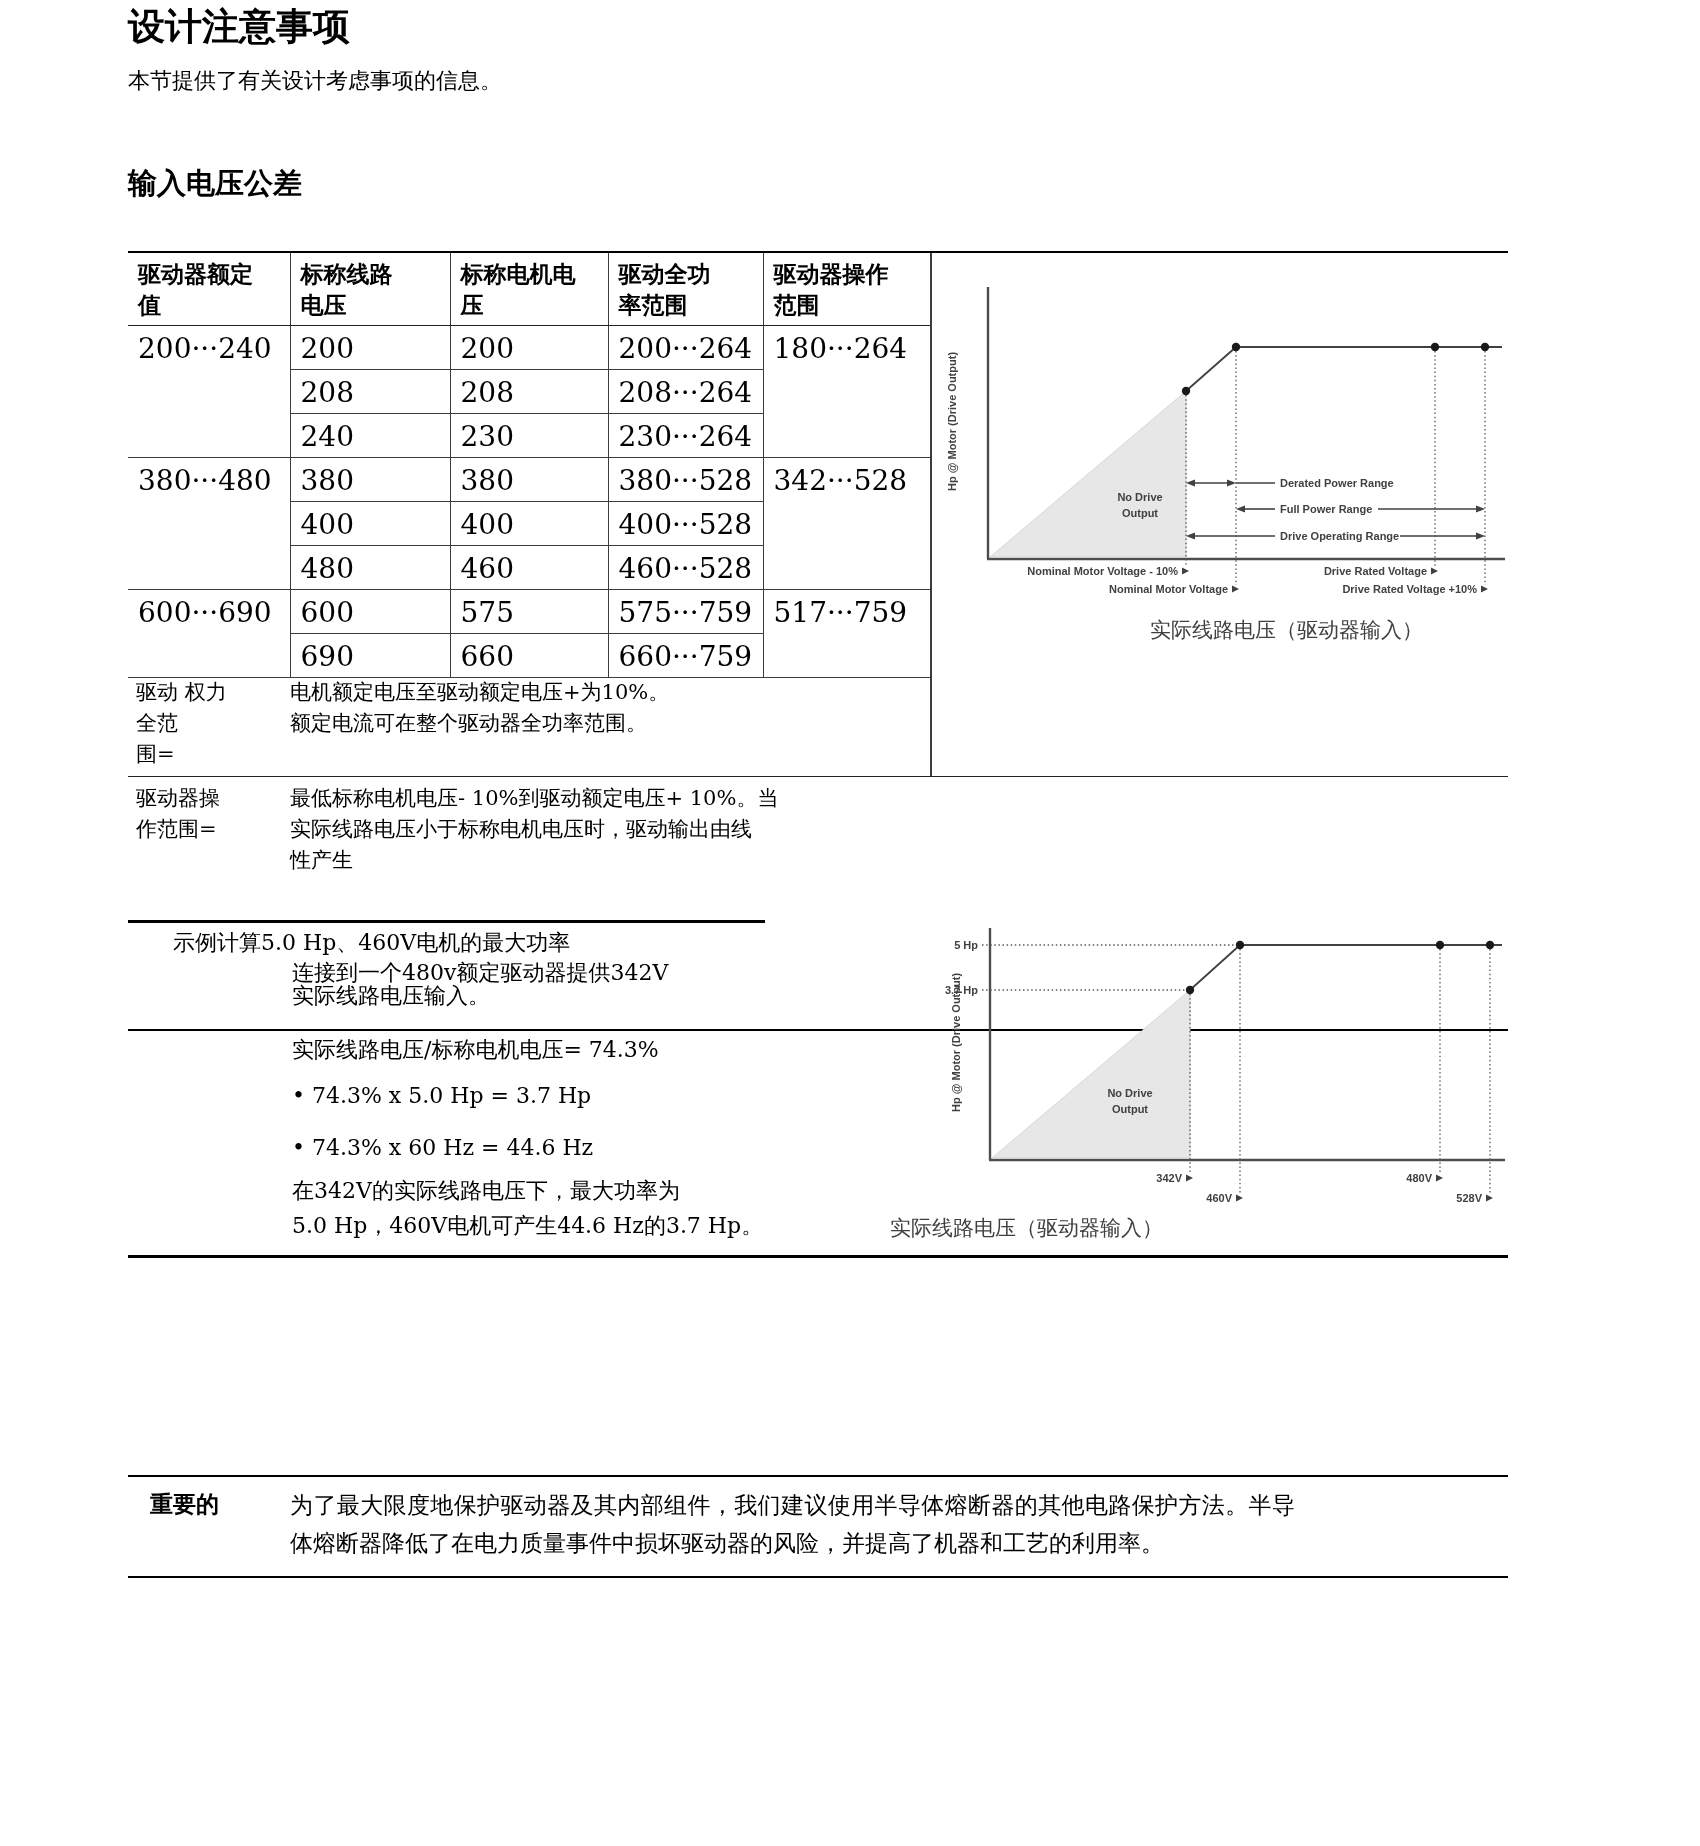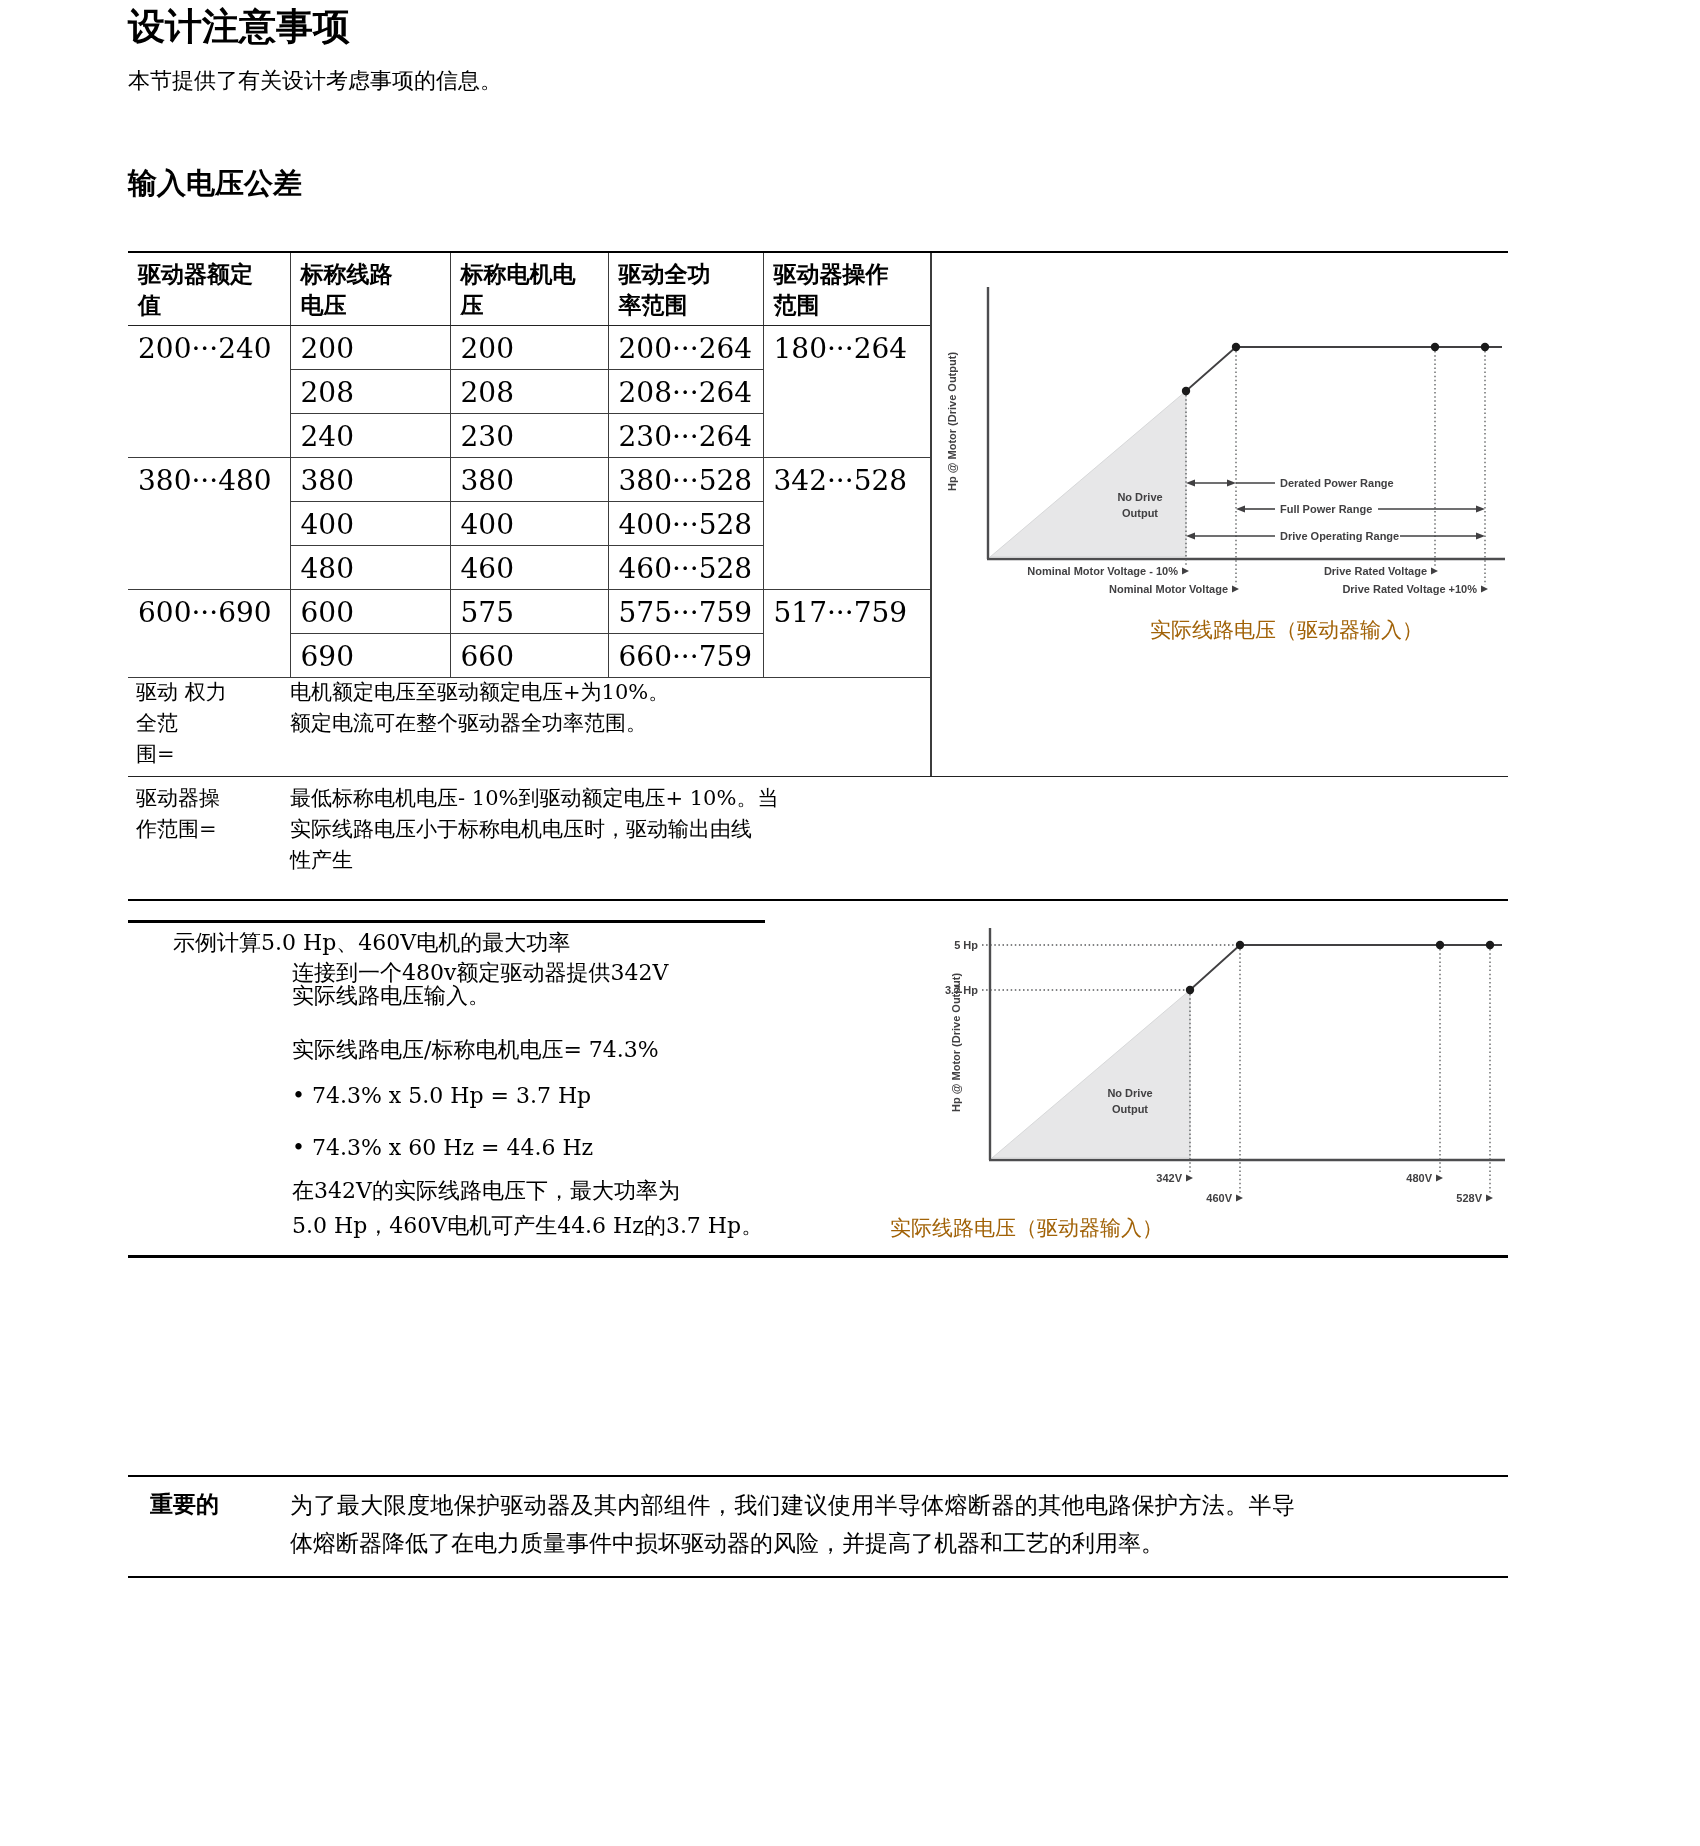--- a/index.html
+++ b/index.html
@@ -4,36 +4,36 @@
 <style>
   html,body{margin:0;padding:0;background:#ffffff;}
   .page{position:relative;width:1700px;height:1846px;background:#fff;
         font-family:"DejaVu Serif","Liberation Serif",serif;color:#000;overflow:hidden;}
   .pre{white-space:pre-line;}
   h1.title{position:absolute;left:128px;top:2px;margin:0;font-size:37px;font-weight:bold;}
   .intro{position:absolute;left:128px;top:66px;font-size:22px;}
   h2.sect{position:absolute;left:128px;top:164px;margin:0;font-size:29px;font-weight:bold;}
 
   
-  .w1{position:absolute;left:128px;top:251px;width:1380px;height:650px;
+  .w1{position:absolute;left:128px;top:251px;width:1380px;height:780px;
       border-top:2px solid #000;border-bottom:2px solid #000;box-sizing:border-box;}
   table.vt{position:absolute;left:0;top:0;width:802px;border-collapse:collapse;table-layout:fixed;}
   .vt th,.vt td{border-left:1px solid #3c3c3c;border-bottom:1px solid #3c3c3c;
       padding:6px 4px 4px 10px;text-align:left;vertical-align:top;font-weight:normal;}
   .vt th{font-size:23px;font-weight:bold;height:58px;border-bottom:1.6px solid #222;}
   .vt td{font-size:28px;height:32px;}
   .vt .c1{border-left:none;}
   .vt .c5{border-right:none;}
   .note{position:absolute;left:0;display:flex;font-size:21px;line-height:31px;}
   .note .term{width:162px;flex:0 0 162px;padding-left:8px;box-sizing:border-box;}
   .note .def{flex:1;}
   .n2{border-top:1.5px solid #222;width:1380px;box-sizing:border-box;padding-top:6px;}
   .figdiv{position:absolute;left:802px;top:0;width:2px;height:523px;background:#3c3c3c;}
   .fig{position:absolute;overflow:visible;}
-  .caption{position:absolute;font-size:21px;color:#a16207;}
+  .caption{position:absolute;font-size:21px;color:#404040;}
 
   
   .w2{position:absolute;left:128px;top:920px;width:1380px;height:338px;
       border-bottom:3px solid #000;box-sizing:border-box;}
   .w2 .topline{position:absolute;left:0;top:0;width:637px;height:3px;background:#000;}
   .exline{position:absolute;font-size:22px;white-space:nowrap;}
 
   
   .w3{position:absolute;left:128px;top:1475px;width:1380px;height:103px;
       border-top:2px solid #000;border-bottom:2px solid #000;box-sizing:border-box;}

